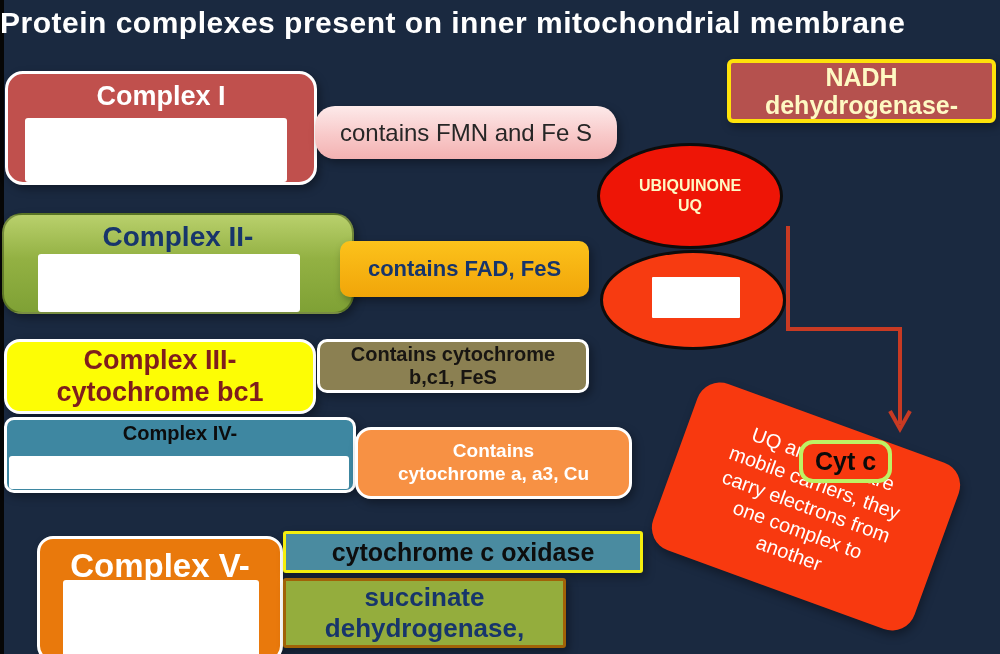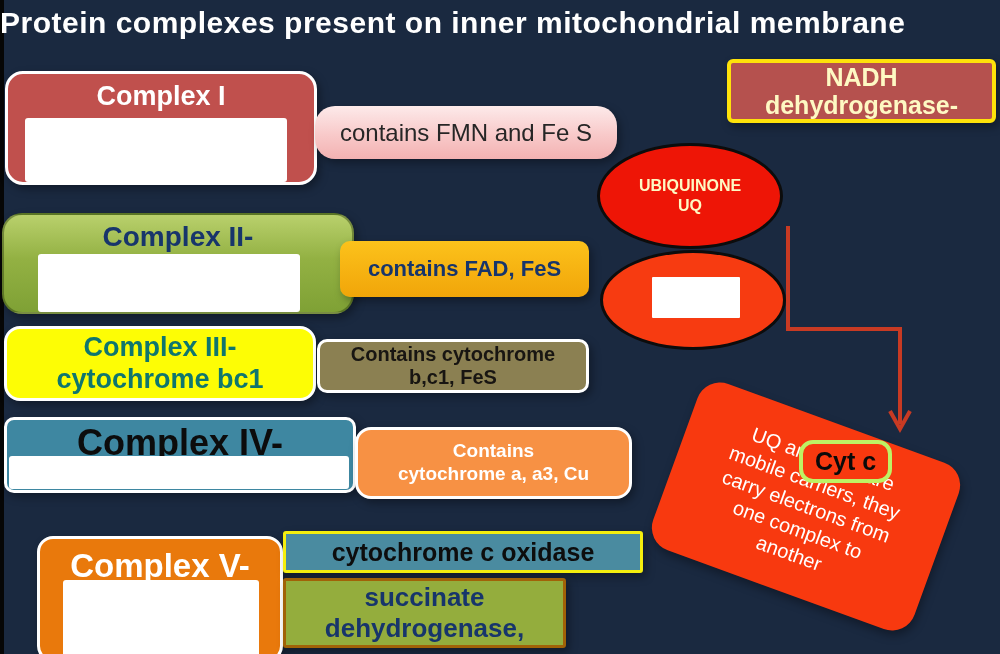--- a/index.html
+++ b/index.html
@@ -53,35 +53,35 @@
   .complex2 .box-label{margin-top:6px;color:#17356b;font-size:28px;}
   .complex2 .white-rect{left:34px;top:39px;width:262px;height:58px;}
 
   
   .fad{left:340px;top:241px;width:249px;height:56px;border-radius:10px;
     background:linear-gradient(180deg,#fcc21b 0%,#f1a509 100%);
     display:flex;align-items:center;justify-content:center;
     color:#17356b;font-size:22px;font-weight:bold;}
 
   
-  .complex3{left:4px;top:326px;width:312px;height:75px;background:#fdfd05;
+  .complex3{left:4px;top:339px;width:312px;height:75px;background:#fdfd05;
     border:3px solid #ffffff;border-radius:16px;
     display:flex;align-items:center;justify-content:center;text-align:center;
-    color:#0f766e;font-size:27px;font-weight:bold;line-height:1.15;}
+    color:#7f1d1d;font-size:27px;font-weight:bold;line-height:1.15;}
 
   
   .cytbc1{left:317px;top:339px;width:272px;height:54px;background:#8b8052;
     border:3px solid #ffffff;border-radius:10px;
     display:flex;align-items:center;justify-content:center;text-align:center;
     color:#181512;font-size:20px;font-weight:bold;line-height:1.15;}
 
   
   .complex4{left:4px;top:417px;width:352px;height:76px;background:#3e87a1;
     border:3px solid #ffffff;border-radius:10px;}
-  .complex4 .box-label{margin-top:2px;color:#0c0c0c;font-size:36px;}
+  .complex4 .box-label{margin-top:2px;color:#0c0c0c;font-size:20px;}
   .complex4 .white-rect{left:2px;top:36px;width:340px;height:33px;}
 
   
   .cyta{left:355px;top:427px;width:277px;height:72px;background:#f79144;
     border:3px solid #ffffff;border-radius:16px;
     display:flex;align-items:center;justify-content:center;text-align:center;
     color:#ffffff;font-size:19px;font-weight:bold;line-height:1.2;}
 
   
   .complex5{left:37px;top:536px;width:246px;height:126px;background:#e9790c;

